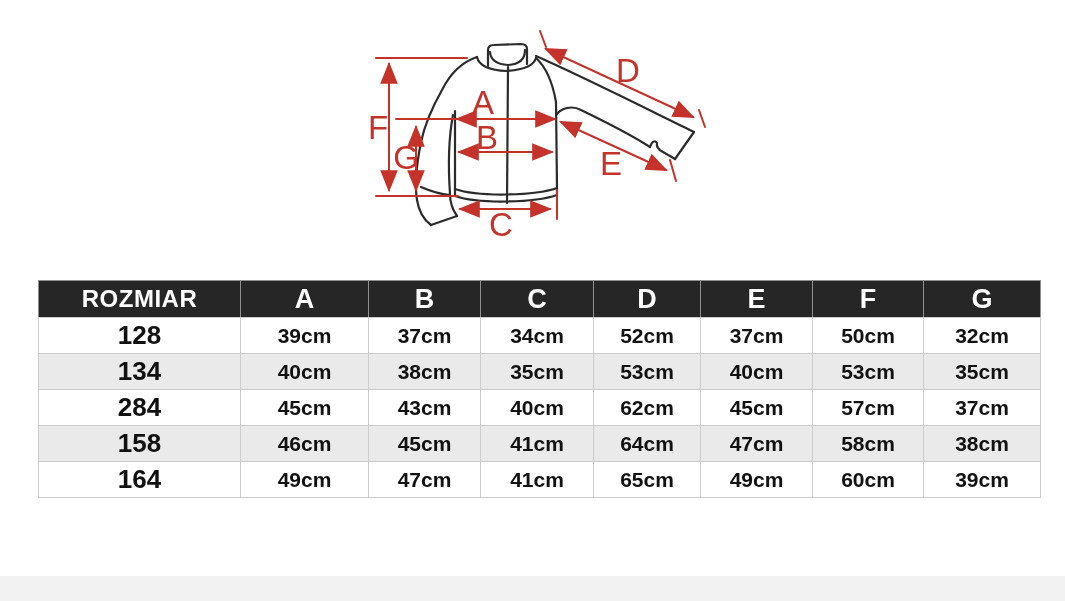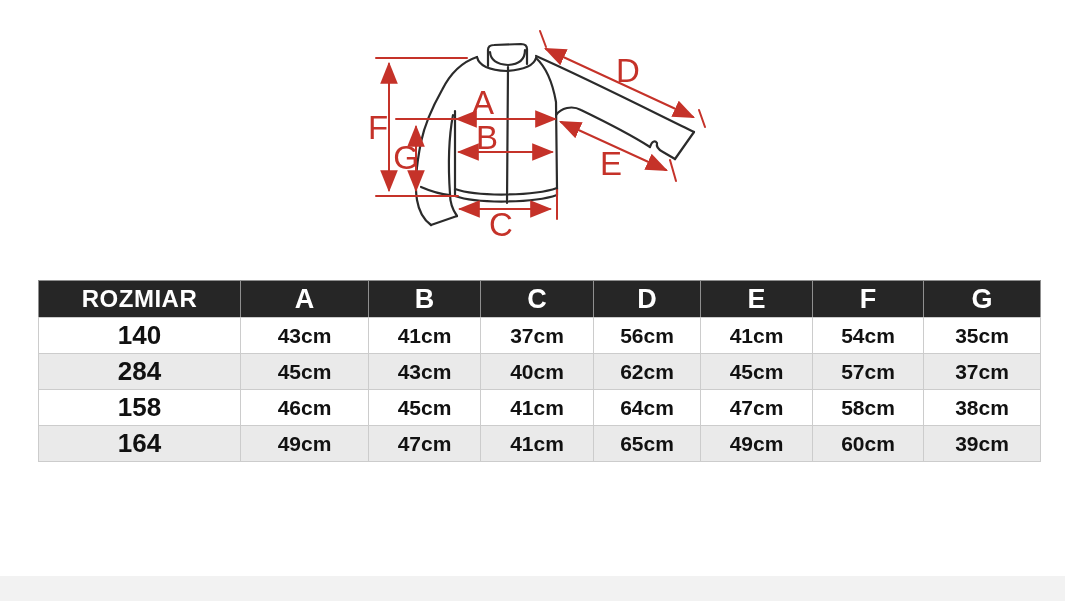--- a/index.html
+++ b/index.html
@@ -127,27 +127,37 @@
         <th class="letter-header">B</th>
         <th class="letter-header">C</th>
         <th class="letter-header">D</th>
         <th class="letter-header">E</th>
         <th class="letter-header">F</th>
         <th class="letter-header">G</th>
       </tr>
     </thead>
     <tbody>
         <tr>
-          <td class="size-col">140</td>
-          <td>43cm</td>
-          <td>41cm</td>
+          <td class="size-col">128</td>
+          <td>39cm</td>
           <td>37cm</td>
-          <td>56cm</td>
-          <td>41cm</td>
-          <td>54cm</td>
+          <td>34cm</td>
+          <td>52cm</td>
+          <td>37cm</td>
+          <td>50cm</td>
+          <td>32cm</td>
+        </tr>
+        <tr>
+          <td class="size-col">134</td>
+          <td>40cm</td>
+          <td>38cm</td>
+          <td>35cm</td>
+          <td>53cm</td>
+          <td>40cm</td>
+          <td>53cm</td>
           <td>35cm</td>
         </tr>
         <tr>
           <td class="size-col">284</td>
           <td>45cm</td>
           <td>43cm</td>
           <td>40cm</td>
           <td>62cm</td>
           <td>45cm</td>
           <td>57cm</td>

